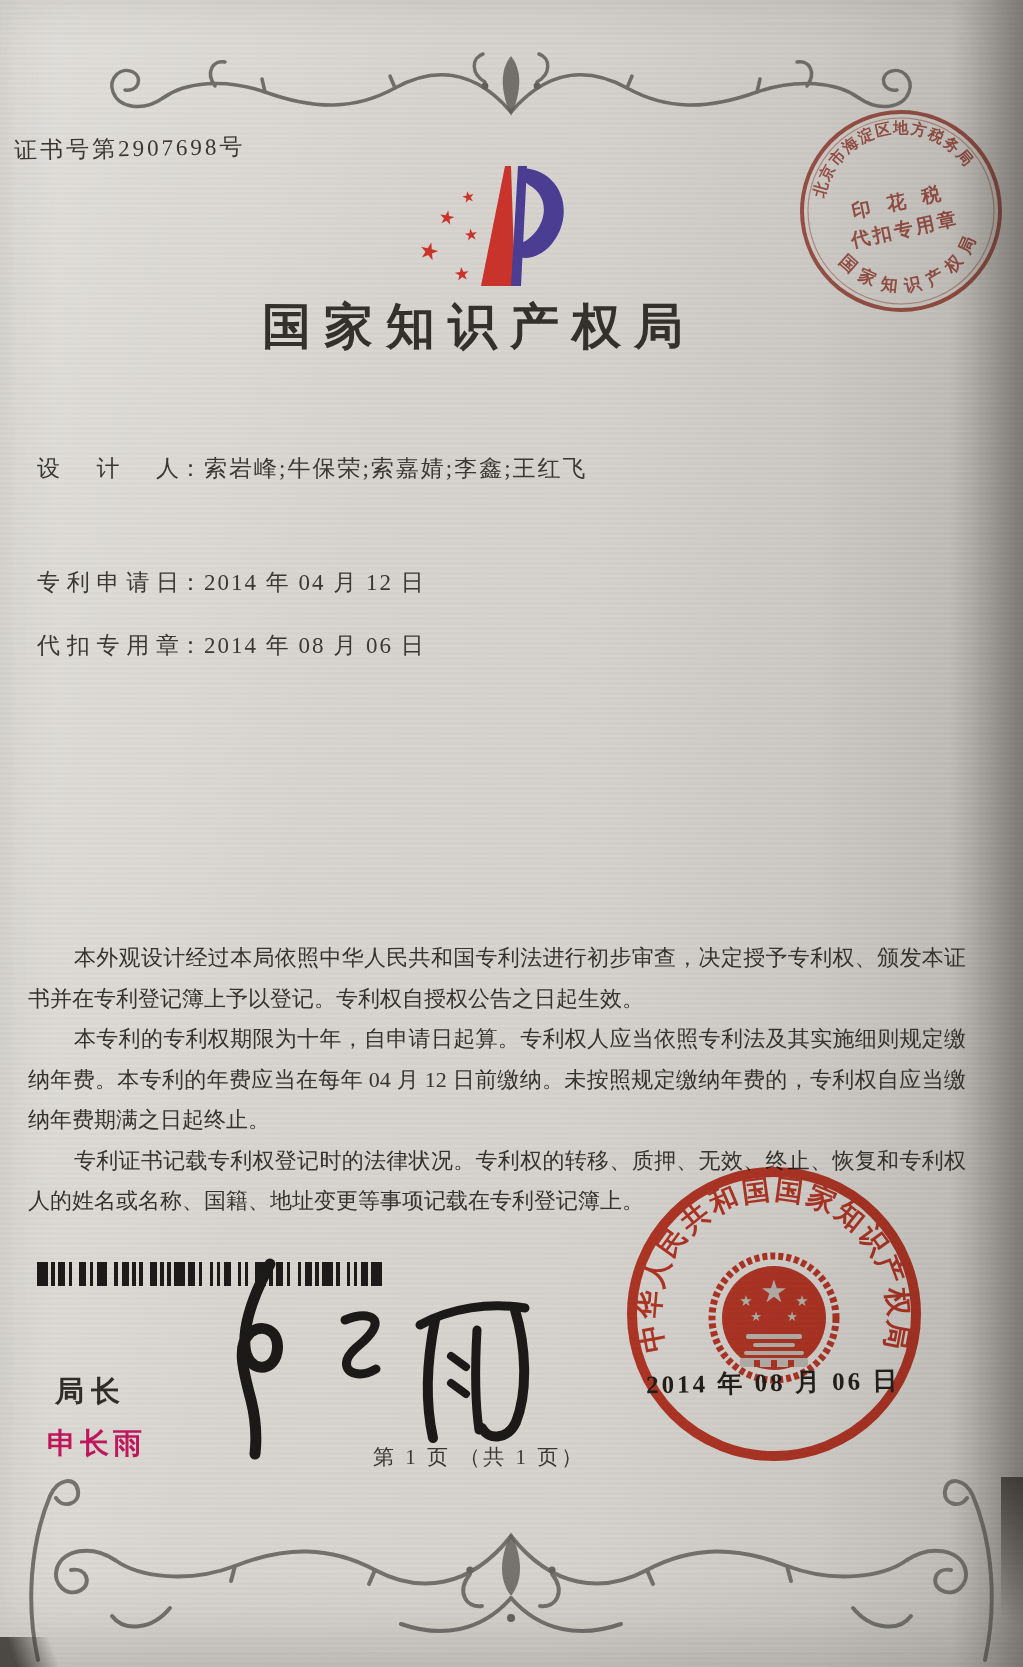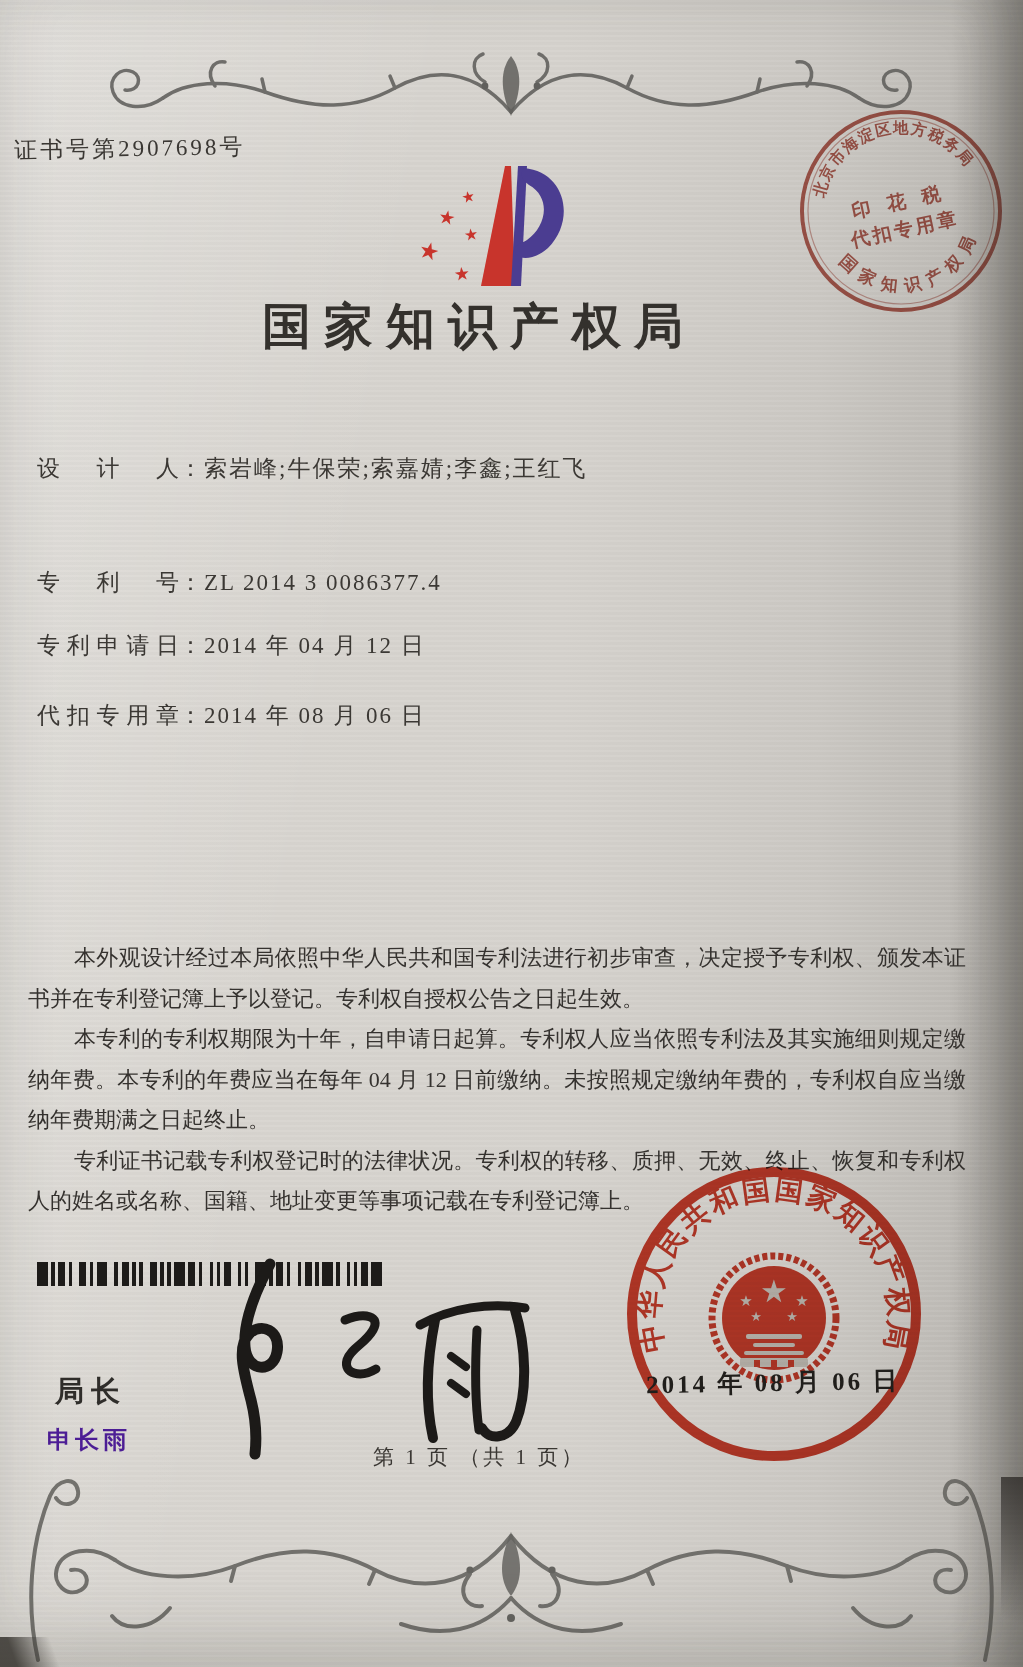--- a/index.html
+++ b/index.html
@@ -36,21 +36,21 @@
   .f-value{letter-spacing:2px;}
 
   .body-text{left:28px;top:938px;width:938px;color:#35322f;font-size:22px;line-height:40.5px;text-align:justify;}
   .body-text p{margin:0;text-indent:46px;}
 
   .barcode{left:37px;top:1262px;width:346px;height:24px;display:flex;align-items:stretch;}
   .barcode span{display:block;height:100%;}
 
   .signer-title{left:55px;top:1372px;font-size:29px;font-weight:600;letter-spacing:7px;color:#2f2d2a;
     font-family:"Liberation Sans","DejaVu Sans",sans-serif;}
-  .signer-name{left:47px;top:1424px;font-size:24px;font-weight:600;letter-spacing:4px;color:#4c1d95;
+  .signer-name{left:47px;top:1424px;font-size:29px;font-weight:600;letter-spacing:4px;color:#be185d;
     font-family:"Liberation Sans","DejaVu Sans",sans-serif;}
 
   .seal-date{left:646px;top:1366px;font-size:25px;font-weight:600;letter-spacing:3px;color:#201e1b;
     transform:rotate(-1deg);white-space:nowrap;z-index:6;}
   .page-footer{left:0;top:1443px;width:958px;text-align:center;font-size:21px;letter-spacing:3px;color:#3a3733;}
 
   .stamp{mix-blend-mode:multiply;}
   svg text{font-family:"Liberation Serif","DejaVu Serif",serif;}
 </style>
 </head>
@@ -108,23 +108,20 @@
   <path fill="#c8342c" d="M137,10 L143,10 L147,130 L113,130 Z"></path>
   <path fill="#4b3d91" d="M150,10 L159,10 L153,130 L143,130 Z"></path>
   <path fill="#4b3d91" d="M156,12 C198,16 208,64 180,92 C167,104 150,105 147,96 C145,89 153,88 159,84 C178,71 184,42 161,29 C155,25 151,19 156,12 Z"></path>
 </svg>
 
 <div class="abs title">国家知识产权局</div>
 
 <div class="abs fields">
   <div class="field">
     <span class="f-label">设计人</span><span class="f-colon">：</span><span class="f-value">索岩峰;牛保荣;索嘉婧;李鑫;王红飞</span>
-  </div>
-  <div class="field">
-    <span class="f-label">专利号</span><span class="f-colon">：</span><span class="f-value">ZL 2014 3 0086377.4</span>
   </div>
   <div class="field">
     <span class="f-label">专利申请日</span><span class="f-colon">：</span><span class="f-value">2014 年 04 月 12 日</span>
   </div>
   <div class="field">
     <span class="f-label">代扣专用章</span><span class="f-colon">：</span><span class="f-value">2014 年 08 月 06 日</span>
   </div>
 </div>
 
 <div class="abs body-text">

